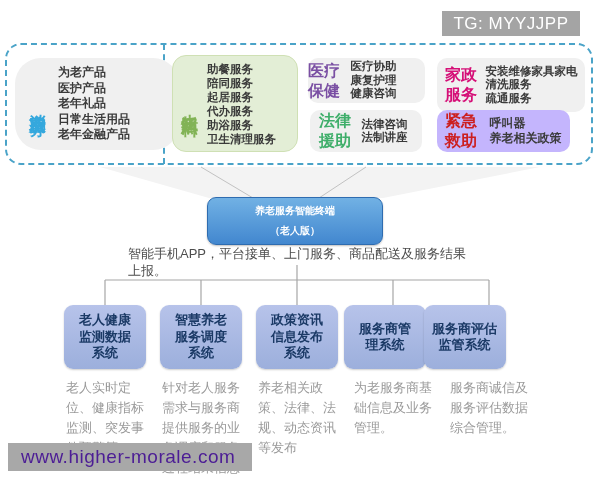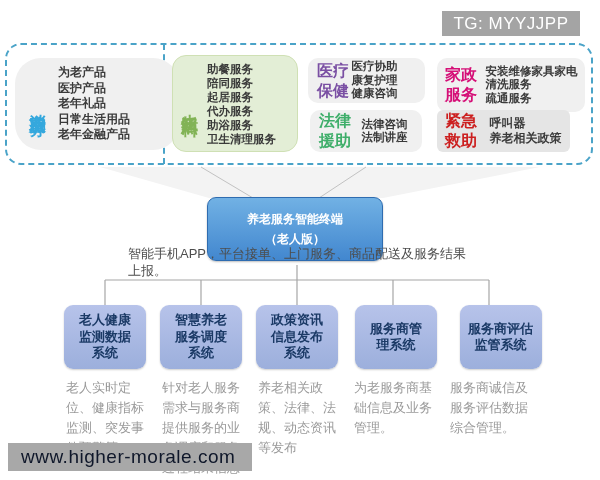--- a/index.html
+++ b/index.html
@@ -21,59 +21,59 @@
   
   .svc { position:absolute; display:flex; align-items:center; border-radius:10px; }
   .svc .v-label { writing-mode:vertical-rl; text-orientation:upright; font-weight:bold;
                   font-size:17px; letter-spacing:2px; line-height:1; }
   .svc .sq-label { width:2.15em; font-weight:bold; font-size:16px; line-height:20px; }
   .svc .items { font-weight:bold; color:#3a3a3a; }
   .s1 { left:15px;  top:58px;  width:164px; height:92px; border-radius:26px; padding-left:14px; gap:12px; }
   .s1 .items { font-size:12px; line-height:15.5px; }
   .s2 { left:172px; top:55px;  width:126px; height:97px; border-radius:14px; padding-left:8px; gap:9px; border:1px solid #cfe0b4; }
   .s2 .items { font-size:11.5px; line-height:14px; }
-  .s3 { left:308px; top:58px;  width:117px; height:45px; padding-left:9px; }
+  .s3 { left:308px; top:58px;  width:117px; height:45px; gap:8px; }
   .s3 .items, .s4 .items { font-size:11.5px; line-height:13.5px; }
   .s4 { left:310px; top:110px; width:112px; height:42px; padding-left:9px; gap:8px; }
   .s5 { left:437px; top:58px;  width:148px; height:54px; padding-left:8px; gap:6px; }
   .s5 .items { font-size:11.5px; line-height:13.5px; }
   .s6 { left:437px; top:110px; width:133px; height:42px; padding-left:8px; gap:10px; }
   .s6 .items { font-size:12px; line-height:15px; }
 
   
   .connector-svg { position:absolute; left:0; top:0; width:600px; height:480px; }
 
   
-  .terminal { position:absolute; left:207px; top:197px; width:176px; height:64px;
+  .terminal { position:absolute; left:207px; top:197px; width:176px; height:48px;
               border-radius:9px; background:linear-gradient(180deg,#71b1e4,#4287cf);
-              border:1px solid #2e6cb0; color:#fff; font-weight:bold; font-size:12px;
+              border:1px solid #2e6cb0; color:#fff; font-weight:bold; font-size:10px;
               line-height:20px; display:flex; flex-direction:column; align-items:center;
               justify-content:center; text-align:center;
               box-shadow:0 1px 2px rgba(0,0,0,.25); }
 
   .description { position:absolute; left:128px; top:246px; width:344px; font-size:13px;
                  line-height:16.5px; color:#4d4d4d; }
 
   
   .sysbox { position:absolute; top:305px; width:82px; height:64px; border-radius:9px;
             background:linear-gradient(180deg,#b7c3ea,#9cafdc); color:#1b3a66;
             font-weight:bold; font-size:13px; line-height:16.5px; display:flex;
             align-items:center; justify-content:center; text-align:center;
             padding:0 9px; box-shadow:0 1px 2px rgba(0,0,0,.2); }
   .sys1 { left:64px; } .sys2 { left:160px; } .sys3 { left:256px; }
-  .sys4 { left:355px; } .sys5 { left:460px;padding-left:8px; }
+  .sys4 { left:344px; } .sys5 { left:424px;padding-left:8px; }
 
   .sysnote { position:absolute; top:378px; width:78px; font-size:13px;
              line-height:20px; color:#9a9a9a; }
   .n1 { left:66px; } .n2 { left:162px; } .n3 { left:258px; }
   .n4 { left:354px; } .n5 { left:450px; }
 
   
   .site-box { position:absolute; left:8px; top:443px; width:244px; height:28px;
-              background:#a8a8a8; color:#0f172a; font-size:19px; display:flex;
+              background:#a8a8a8; color:#4c1d95; font-size:19px; display:flex;
               align-items:center; padding-left:13px; letter-spacing:.5px; }
 </style>
 </head>
 <body>
 
 <div class="page">
 
   <svg class="connector-svg" viewBox="0 0 600 480" xmlns="http://www.w3.org/2000/svg">
     <polygon points="100,167 540,167 383,198 209,198" fill="#f3f3f3"></polygon>
     <line x1="201" y1="167" x2="253" y2="198" stroke="#c2c2c2" stroke-width="1"></line>
@@ -133,21 +133,21 @@
 
   <div class="svc s5" style="background:#f0f0f0;">
     <div class="sq-label" style="color: rgb(213, 15, 119);">家政服务</div>
     <div class="items">
         <div>安装维修家具家电</div>
         <div>清洗服务</div>
         <div>疏通服务</div>
       </div>
   </div>
 
-  <div class="svc s6" style="background:#e5e5e5;border-radius:6px;">
+  <div class="svc s6" style="background:#c4b5fd;">
     <div class="sq-label" style="color: rgb(204, 31, 31);">紧急救助</div>
     <div class="items">
         <div>呼叫器</div>
         <div>养老相关政策</div>
       </div>
   </div>
 
   <div class="terminal">
     <div>养老服务智能终端</div>
     <div>（老人版）</div>

